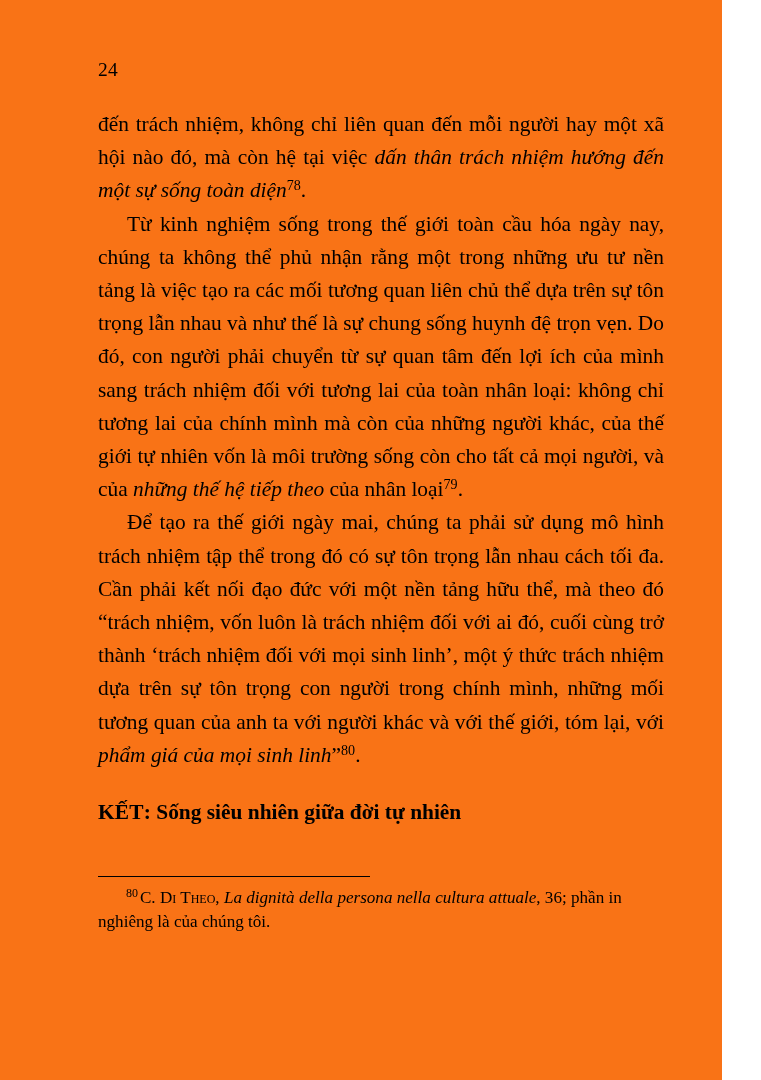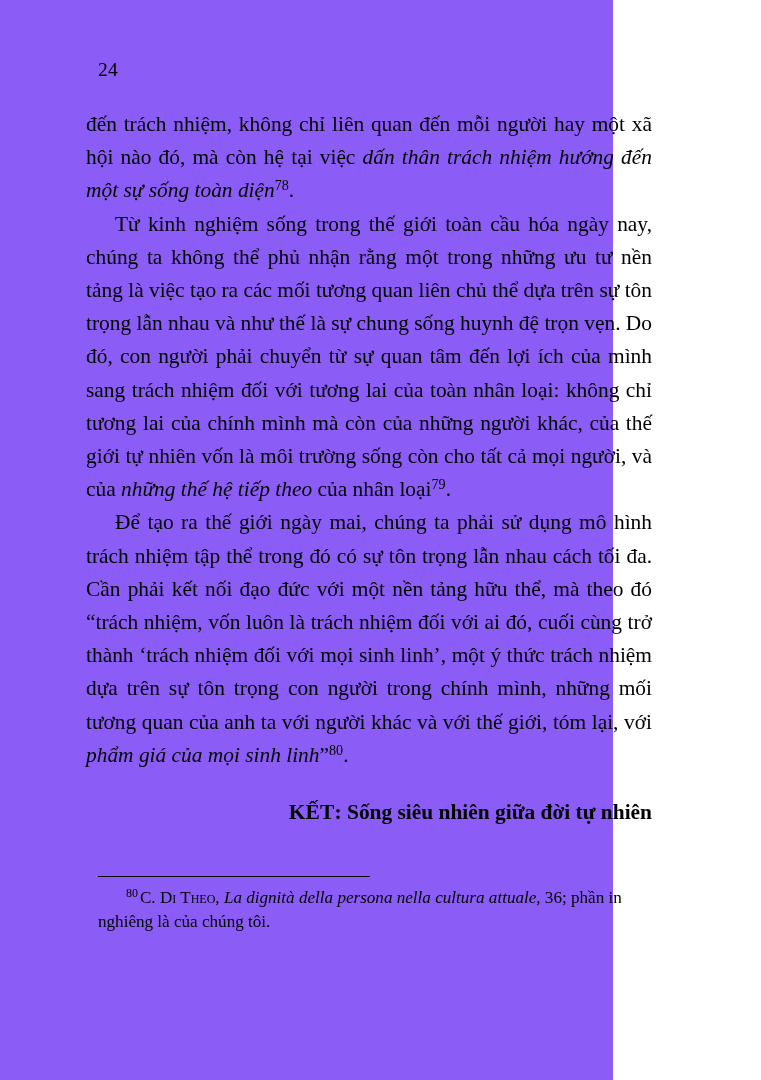--- a/index.html
+++ b/index.html
@@ -9,36 +9,36 @@
   }
   body {
     width: 761px;
     height: 1080px;
     font-family: "Liberation Serif", "DejaVu Serif", serif;
     color: #000000;
     overflow: hidden;
   }
   .page {
     position: relative;
-    width: 613px;
+    width: 722px;
     height: 1080px;
-    background: #8b5cf6;
+    background: #f97316;
     box-sizing: border-box;
   }
   .folio {
     position: absolute;
     left: 98px;
     top: 60px;
     font-size: 19.5px;
     line-height: 1;
     letter-spacing: 0.2px;
   }
   .body-col {
     position: absolute;
-    left: 86px;
+    left: 98px;
     top: 108px;
     width: 566px;
   }
   p.para {
     margin: 0;
     font-size: 21.4px;
     line-height: 33.2px;
     text-align: justify;
     text-justify: inter-word;
     -webkit-hyphens: none;
@@ -55,21 +55,21 @@
     font-size: 0.66em;
     line-height: 0;
     vertical-align: 0.52em;
   }
   h2.section-head {
     margin: 0;
     padding: 24px 0 4px 0;
     font-size: 21.4px;
     line-height: 33.2px;
     font-weight: bold;
-    text-align: right;
+    text-align: left;
   }
   .smallcaps-head {
     font-variant: small-caps;
     font-weight: bold;
     letter-spacing: 0.2px;
   }
   .footnotes {
     position: absolute;
     left: 98px;
     top: 876px;

